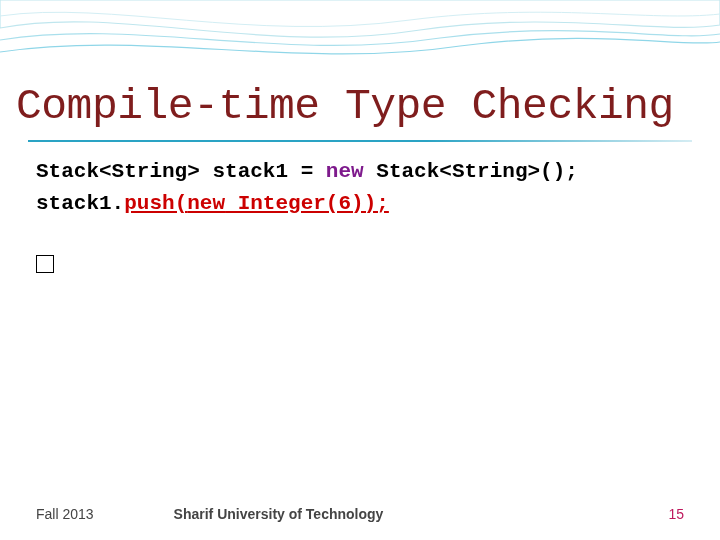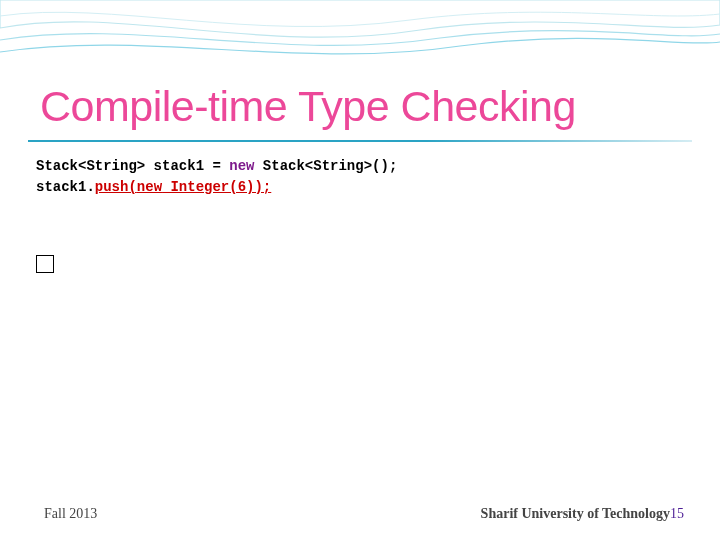--- a/index.html
+++ b/index.html
@@ -12,41 +12,41 @@
   .waves {
     position: absolute;
     top: 0; left: 0; right: 0;
     height: 80px;
     overflow: hidden;
   }
   .waves svg { width: 100%; height: 100%; display: block; }
   .title {
     position: absolute;
     top: 82px;
-    left: 40px;
+    left: 16px;
     font-size: 43px;
     font-weight: 400;
-    color: #ec4899;
-    font-family: Liberation Sans, sans-serif;
+    color: #7f1d1d;
+    font-family: Liberation Mono, monospace;
     letter-spacing: -0.5px;
   }
   .underline {
     position: absolute;
     top: 140px;
     left: 28px;
     width: 664px;
     height: 2px;
     background: linear-gradient(90deg, #2aa3c4 0%, #2aa3c4 60%, rgba(42,163,196,0.2) 100%);
   }
   .code-block {
     position: absolute;
     top: 156px;
     left: 36px;
     font-family: 'Courier New', Courier, monospace;
-    font-size: 14px;
+    font-size: 21px;
     font-weight: bold;
     line-height: 1.5;
     color: #000;
     white-space: nowrap;
   }
   .kw { color: #7e1a8c; font-weight: bold; }
   .redu { color: #cc0000; text-decoration: underline; margin-top: 48px; }
   .bullet-row {
     position: absolute;
     top: 248px;
@@ -65,28 +65,27 @@
     margin-right: 6px;
   }
   .footer {
     position: absolute;
     bottom: 18px;
     left: 36px;
     right: 36px;
     display: flex;
     justify-content: space-between;
     align-items: baseline;
-    font-family: Liberation Serif, serif;
+    font-family: Liberation Sans, sans-serif;
     font-size: 14px;
     color: #444;
-    margin-left: 8px;
   }
   .footer .left { flex: 0 0 auto; }
-  .footer .center { flex: 1; text-align: right; margin-left: 80px; font-weight: 600; }
-  .footer .num { flex: 0 0 auto; color: #4c1d95; font-size: 14px; }
+  .footer .center { flex: 1; text-align: left; margin-left: 80px; font-weight: 600; }
+  .footer .num { flex: 0 0 auto; color: #be185d; font-size: 14px; }
 </style>
 </head>
 <body>
 
 <div class="waves">
   <svg viewBox="0 0 720 80" preserveAspectRatio="none">
     <path d="M0,28 C120,5 260,55 420,30 C560,10 660,35 720,25 L720,0 L0,0 Z" fill="none" stroke="#bfe6ee" stroke-width="1.2"></path>
     <path d="M0,40 C140,18 280,62 440,38 C580,20 670,42 720,34" fill="none" stroke="#a9dfec" stroke-width="1.2"></path>
     <path d="M0,52 C150,30 300,70 460,46 C600,28 680,48 720,42" fill="none" stroke="#8fd6e8" stroke-width="1.2"></path>
     <path d="M0,16 C110,0 250,42 410,20 C550,2 650,22 720,14" fill="none" stroke="#d3eef4" stroke-width="1"></path>

